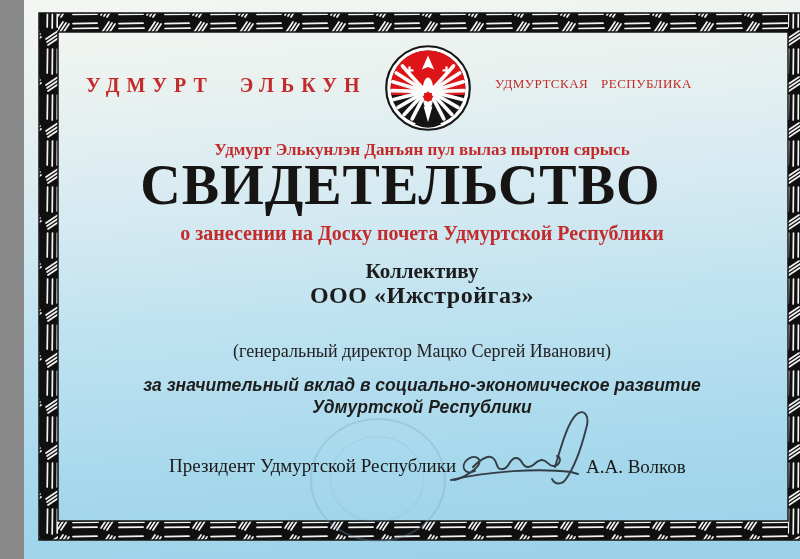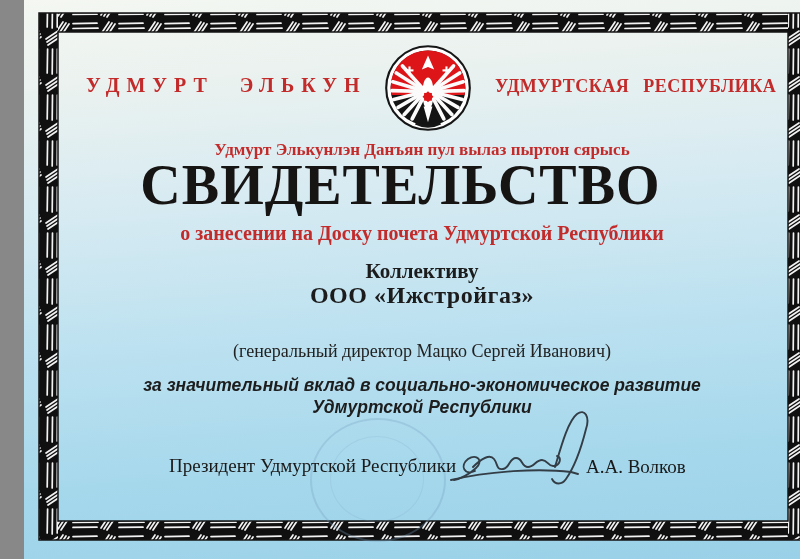--- a/index.html
+++ b/index.html
@@ -6,21 +6,21 @@
   .certificate{
     position:relative;width:796px;height:559px;overflow:hidden;
     background:linear-gradient(176deg,#f4f7f2 0%,#ebf2ef 14%,#d8ebf2 34%,#bce1f0 58%,#a6d8ec 80%,#9ad1e8 100%);
     font-family:"Liberation Serif","DejaVu Serif",serif;
     margin-left:24px;
   }
   .abs{position:absolute;}
   .center{left:0;right:0;text-align:center;}
   .red{color:#c32b2b;}
   .hdr-left{left:62px;top:74px;font-size:20px;font-weight:bold;letter-spacing:7px;word-spacing:14px;white-space:nowrap;}
-  .hdr-right{left:471px;top:76px;font-size:18px;font-weight:bold;letter-spacing:.5px;word-spacing:9px;white-space:nowrap;}
+  .hdr-right{left:471px;top:76px;font-size:13px;font-weight:normal;letter-spacing:.5px;word-spacing:9px;white-space:nowrap;}
   .sub-udm{top:140px;font-size:17px;font-weight:bold;}
   .main-title{top:155px;font-size:56px;font-weight:bold;letter-spacing:1px;color:#171414;padding-right:43px;line-height:60px;}
   .sub-ru{top:222px;font-size:20px;font-weight:bold;}
   .recipient{top:259px;font-size:21px;font-weight:bold;color:#1c1c1c;}
   .org{top:282px;font-size:24px;font-weight:bold;color:#1c1c1c;letter-spacing:.5px;}
   .director{top:341px;font-size:18px;color:#222;}
   .reason{top:374px;font-family:"Liberation Sans","DejaVu Sans",sans-serif;font-weight:bold;font-style:italic;font-size:17.5px;line-height:22px;color:#1d1d1d;}
   .signer-title{left:145px;top:455px;font-size:19px;color:#1a1a1a;white-space:nowrap;}
   .signer-name{left:562px;top:456px;font-size:19px;color:#1a1a1a;white-space:nowrap;}
   .decree{left:150px;top:486px;font-size:16px;color:#1a1a1a;white-space:nowrap;}

